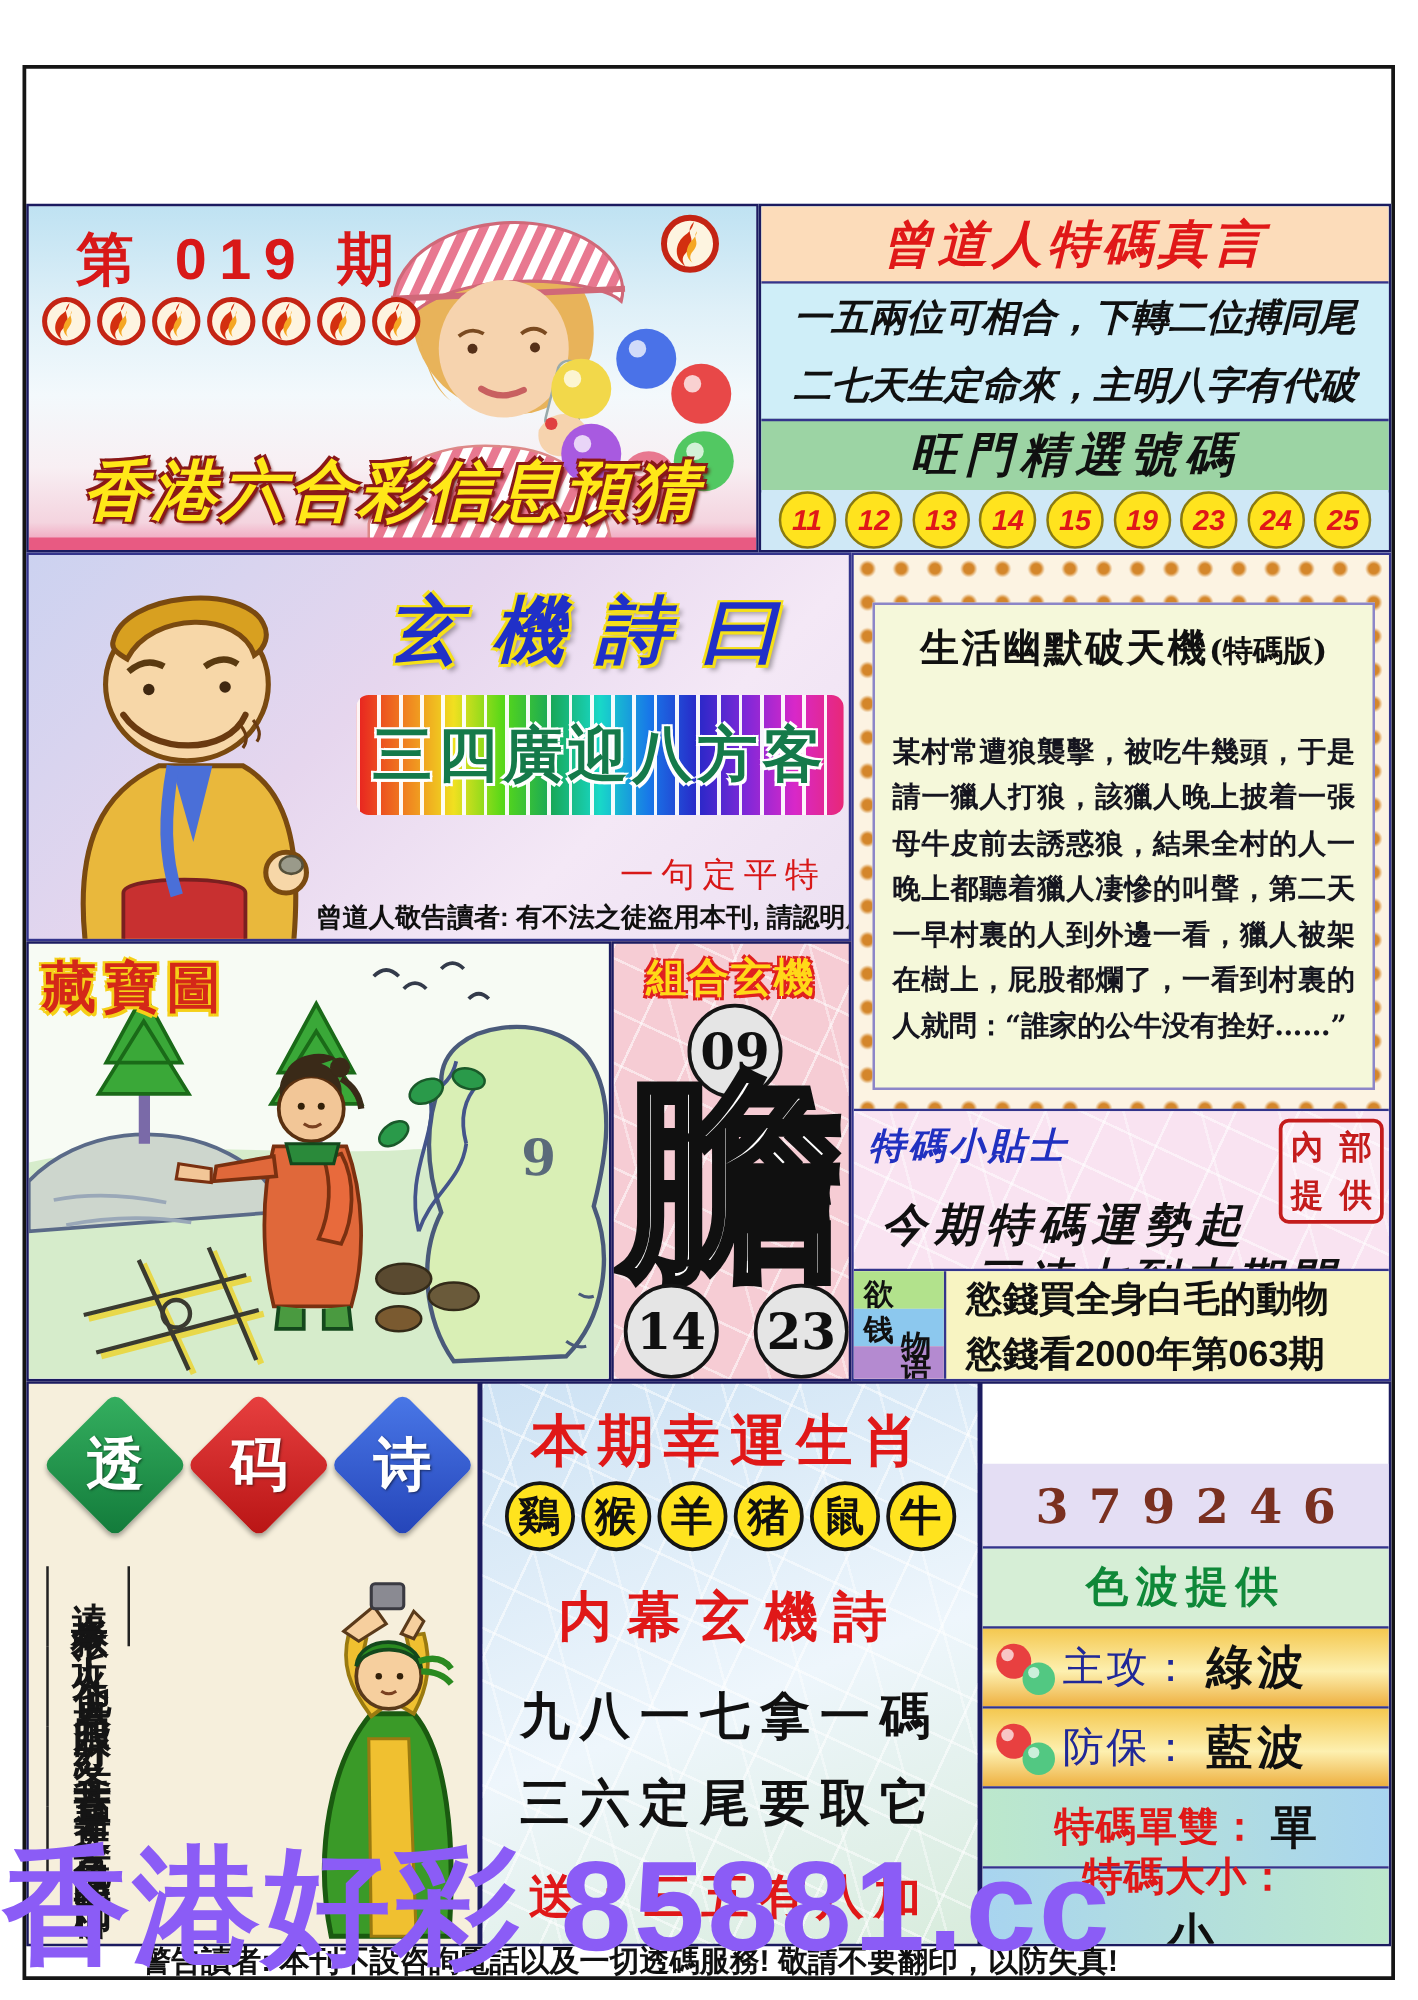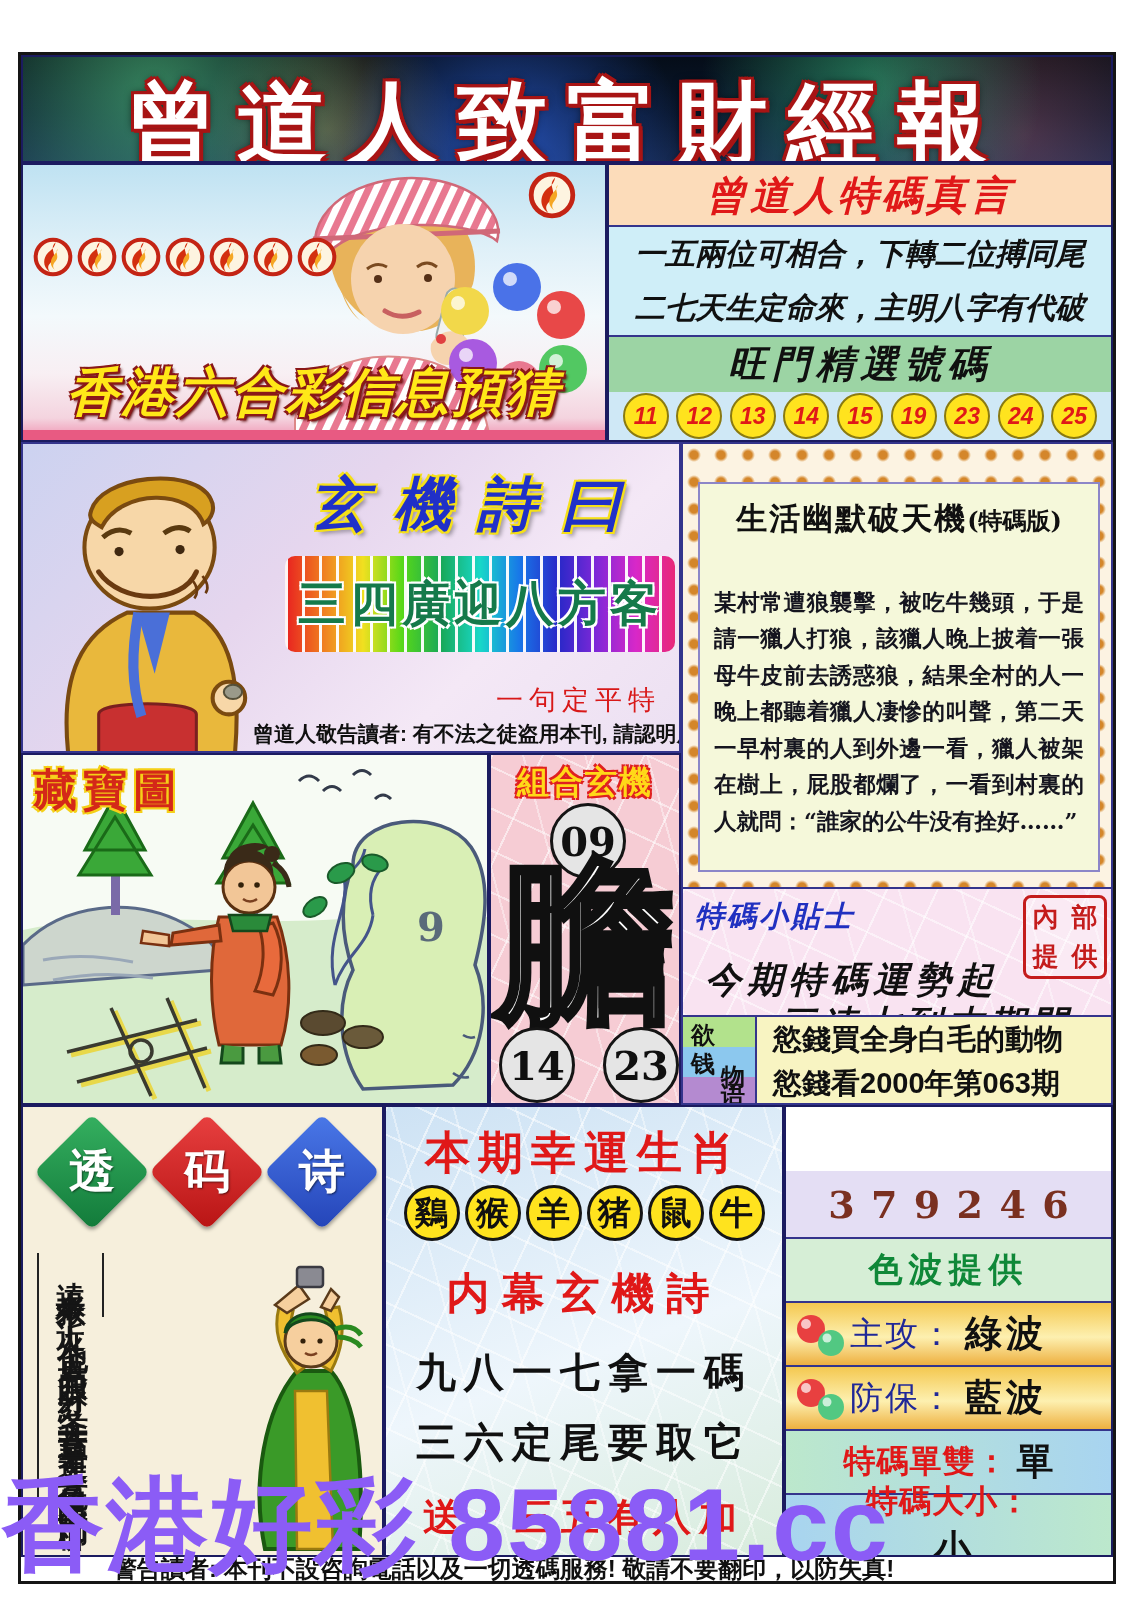--- a/index.html
+++ b/index.html
@@ -158,23 +158,20 @@
       <circle cx="12" cy="12" r="10.4" fill="#fdf4e0" stroke="#c42414" stroke-width="2.4"></circle>
       <path d="M13.6 3.2 C8.8 8 16 9.8 10.4 15.6 C8.4 17.6 9 19.4 10.2 21 C4.6 17.2 6.6 11 10.2 8.4 C12.2 7 13.2 5.2 13.6 3.2 Z" fill="#d32f0f"></path>
       <path d="M14.8 7 C12.6 10 16.6 11 13 15.2 C11.6 16.9 12 18.4 13 19.6 C9 16.6 11 12.4 13 10.4 C14 9.4 14.7 8.2 14.8 7 Z" fill="#f5a623"></path>
     </symbol>
   </defs>
 </svg>
 
 <div class="page">
   <div class="frame">
 
-    <div class="panel masthead">
-      <div class="masthead-title">曾道人致富財經報</div>
-    </div>
 
     <div class="panel photo-panel">
       <svg class="woman" viewBox="0 0 340 272">
         <defs>
           <pattern id="hatstr" width="14" height="14" patternUnits="userSpaceOnUse" patternTransform="rotate(25)">
             <rect width="14" height="14" fill="#fff"></rect>
             <rect width="7" height="14" fill="#e87890"></rect>
           </pattern>
         </defs>
         <path d="M60 250 C70 200 120 185 165 188 C215 190 248 215 255 272 L60 272 Z" fill="url(#hatstr)" stroke="#d88" stroke-width="2"></path>
@@ -186,20 +183,21 @@
         <path d="M132 100 q10 -8 20 -2" stroke="#7a4a20" stroke-width="3" fill="none"></path>
         <path d="M182 98 q10 -8 20 0" stroke="#7a4a20" stroke-width="3" fill="none"></path>
         <circle cx="143" cy="110" r="4" fill="#553018"></circle>
         <circle cx="193" cy="109" r="4" fill="#553018"></circle>
         <path d="M150 142 q16 10 34 1" stroke="#c86060" stroke-width="5" fill="none" stroke-linecap="round"></path>
         <rect x="206" y="120" width="26" height="58" rx="9" fill="#f2f2f0" stroke="#9aa" stroke-width="2" transform="rotate(14 219 149)"></rect>
         <rect x="212" y="128" width="13" height="22" rx="2" fill="#b9c9d9" transform="rotate(14 219 149)"></rect>
         <path d="M196 175 C205 160 222 158 232 170 C240 182 230 196 214 196 C202 196 194 188 196 175 Z" fill="#f6d3ae"></path>
         <circle cx="206" cy="170" r="5" fill="#e04040"></circle>
       </svg>
+      <span class="issue-label">第 019 期</span>
       <div class="flame-row">
         <svg class="flame-icon" viewBox="0 0 24 24">
             <use href="#flameSym"></use>
           </svg>
         <svg class="flame-icon" viewBox="0 0 24 24">
             <use href="#flameSym"></use>
           </svg>
         <svg class="flame-icon" viewBox="0 0 24 24">
             <use href="#flameSym"></use>
           </svg>

